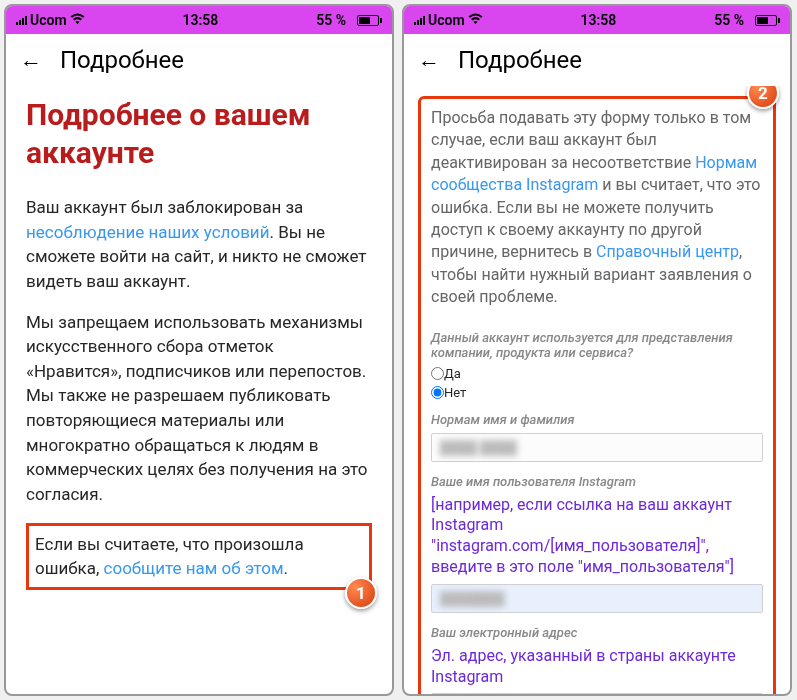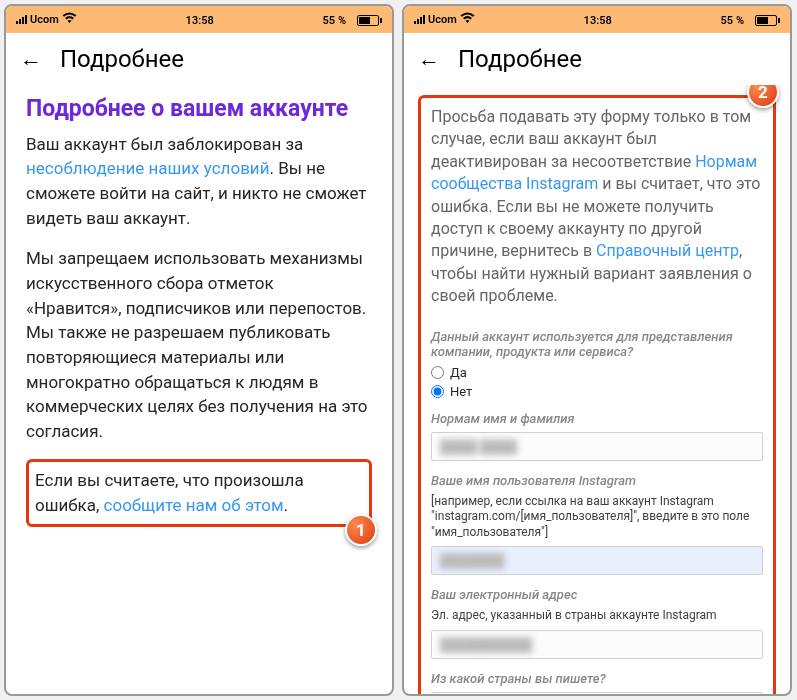--- a/index.html
+++ b/index.html
@@ -19,26 +19,26 @@
   border: 2px solid #999;
   border-radius: 8px;
   overflow: hidden;
   position: relative;
   display: flex;
   flex-direction: column;
 }
 .status-bar {
   display: flex;
   justify-content: space-between;
-  align-items: flex-end;
+  align-items: flex-start;
   padding: 6px 10px;
-  font-size: 11px;
+  font-size: 14px;
   font-weight: 600;
   color: #000;
-  background: #fdba74;
+  background: #d946ef;
 }
 .status-left { display: flex; align-items: center; gap: 3px; }
 .status-right { display: flex; align-items: center; gap: 11px; }
 .signal-bars { display: inline-flex; align-items: flex-end; gap: 1px; }
 .bar { width: 2px; background: #000; }
 .b1 { height: 3px; } .b2 { height: 5px; } .b3 { height: 7px; } .b4 { height: 9px; }
 .wifi-icon { font-size: 13px; }
 .battery { display: inline-flex; align-items: center; }
 .battery-body { width: 22px; height: 11px; border: 1px solid #000; border-radius: 2px; position: relative; }
 .battery-fill { position: absolute; left: 1px; top: 1px; bottom: 1px; width: 55%; background: #000; }
@@ -46,26 +46,26 @@
 .header {
   display: flex;
   align-items: center;
   padding: 12px 14px;
   gap: 18px;
 }
 .back-arrow { font-size: 22px; cursor: pointer; }
 .header-title { font-size: 24px; font-weight: 400; }
 .content { padding: 10px 20px; font-size: 14px; color: #262626; flex: 1; overflow: hidden; }
 .content-right { padding: 10px 18px; font-size: 12.5px; color: #666; flex: 1; overflow: hidden; }
-.main-heading { font-size: 23px; font-weight: 700; margin-bottom: 8px; line-height: 1.25; color: #6d28d9; }
+.main-heading { font-size: 30px; font-weight: 700; margin-bottom: 24px; line-height: 1.25; color: #b91c1c; }
 .para { margin-bottom: 16px; line-height: 1.45; font-size: 17px; }
 .link { color: #3897f0; }
 .highlight-box {
   border: 3px solid #e8360d;
-  border-radius: 6px;
+  border-radius: 0;
   padding: 6px;
   position: relative;
 }
 .highlight-box-full {
   border: 3px solid #e8360d;
   border-radius: 6px;
   padding: 8px 10px;
   position: relative;
   margin: 0 -4px;
 }
@@ -79,23 +79,23 @@
   font-weight: 700;
   font-size: 17px;
   display: flex;
   align-items: center;
   justify-content: center;
   border: 2px solid #fff;
   box-shadow: 0 2px 4px rgba(0,0,0,0.4);
   z-index: 10;
 }
 .form-label { font-size: 13px; color: #888; margin: 12px 0 6px; font-weight: 500; font-style: italic; }
-.radio-row { display: flex; align-items: center; gap: 6px; margin: 4px 0; font-size: 13px; color: #262626; }
+.radio-row { display: flex; align-items: center; margin: 4px 0; font-size: 13px; color: #262626; }
 .radio { width: 13px; height: 13px; }
-.hint { font-size: 12px; color: #404040; margin: 2px 0 6px; line-height: 1.3; }
+.hint { font-size: 16px; color: #6d28d9; margin: 2px 0 6px; line-height: 1.3; }
 .input-field {
   width: 100%;
   border: 1px solid #d0d0d0;
   background: #fcfcfc;
   padding: 6px 8px;
   font-size: 13px;
   border-radius: 2px;
   color: #ccc;
 }
 .input-field.highlighted { background: #e8f0fe; }

